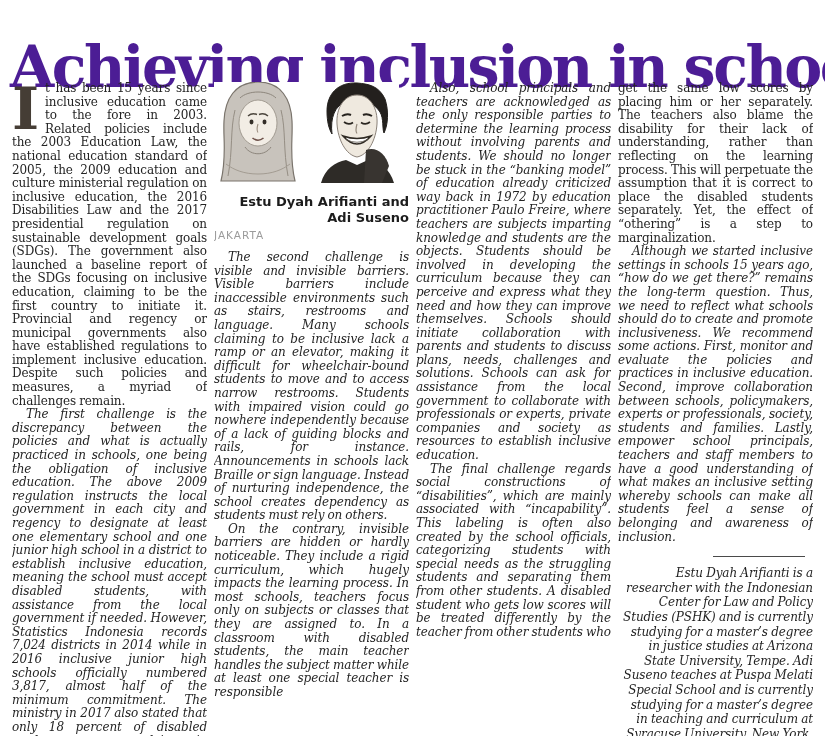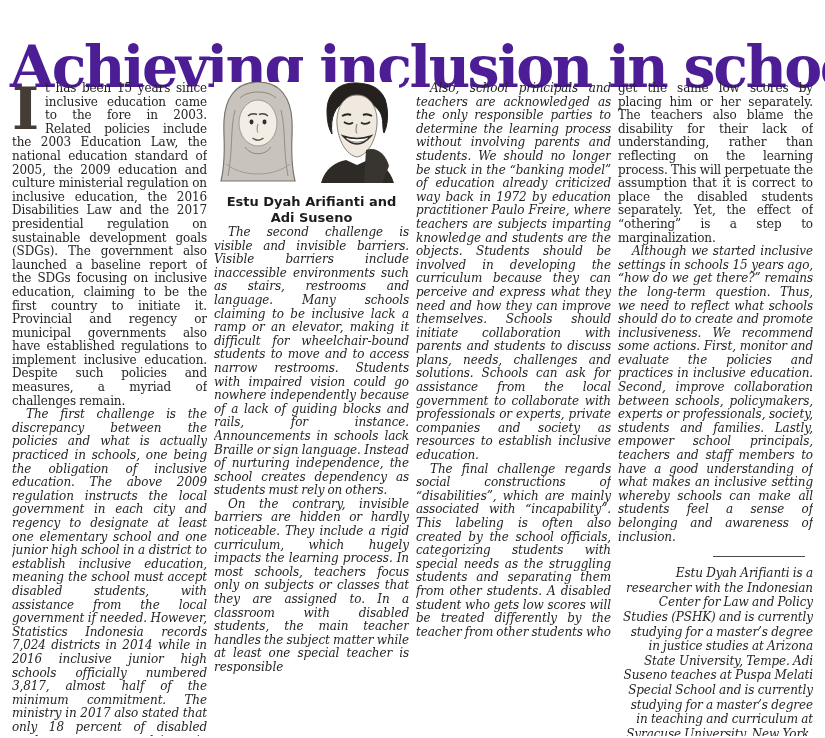--- a/index.html
+++ b/index.html
@@ -26,21 +26,21 @@
   .col p.indent{text-indent:14px;font-style:italic;}
   .dropcap{
     float:left;font-size:58px;line-height:48px;font-weight:bold;
     color:#453d35;padding:3px 6px 0 0;font-family:"DejaVu Serif",serif;
   }
   .photos{display:flex;gap:13px;height:105px;margin-bottom:7px;align-items:flex-end;}
   .photo{background:#ffffff;}
   .byline{
     font-family:"DejaVu Sans","Liberation Sans",sans-serif;
     font-weight:bold;font-size:13px;line-height:16px;color:#1c1c1c;
-    text-align:center;letter-spacing:0;word-spacing:0;
+    text-align:right;letter-spacing:0;word-spacing:0;
   }
   .location{
     font-family:"DejaVu Sans","Liberation Sans",sans-serif;
     font-size:10.5px;line-height:13px;color:#9b9b9b;letter-spacing:1px;
     margin:3px 0 9px 0;text-align:left;word-spacing:0;
   }
   .bio-rule{
     border:none;border-top:1.5px solid #4a4a4a;
     width:92px;margin:12px 8px 9px auto;
   }
@@ -90,20 +90,21 @@
           <path d="M45 44.5 q4.5 3 9 -0.5" stroke="#2a2621" stroke-width="1.7" fill="none"></path>
           <path d="M41 46 q-2 7 0 9.5" stroke="#93897c" stroke-width="1.2" fill="none"></path>
           <path d="M27 58 Q41 74 55 58 Q41 63 27 58 Z" fill="#ffffff" stroke="#2f2a24" stroke-width="1.5"></path>
           <path d="M30 61.5 Q41 67 52 61.5" stroke="#5b544b" stroke-width="0.8" fill="none"></path>
           <path d="M5 105 C9 91 19 84 30 82 L41 87 L52 82 C64 84 74 91 78 105 Z" fill="#2e2b27"></path>
           <path d="M50 72 C60 68 70 76 73 88 L66 105 L48 105 Z" fill="#383430"></path>
         </svg>
       </span>
     </div>
     <div class="byline">Estu Dyah Arifianti and Adi Suseno</div>
+    <div class="location">JAKARTA</div>
     <p class="indent">The second challenge is visible and invisible barriers. Visible barriers include inaccessible environments such as stairs, restrooms and language. Many schools claiming to be inclusive lack a ramp or an elevator, making it difficult for wheelchair-bound students to move and to access narrow restrooms. Students with impaired vision could go nowhere independently because of a lack of guiding blocks and rails, for instance. Announcements in schools lack Braille or sign language. Instead of nurturing independence, the school creates dependency as students must rely on others.</p>
     <p class="indent">On the contrary, invisible barriers are hidden or hardly noticeable. They include a rigid curriculum, which hugely impacts the learning process. In most schools, teachers focus only on subjects or classes that they are assigned to. In a classroom with disabled students, the main teacher handles the subject matter while at least one special teacher is responsible</p>
   </div>
 
   <div class="col">
     <p class="indent">Also, school principals and teachers are acknowledged as the only responsible parties to determine the learning process without involving parents and students. We should no longer be stuck in the “banking model” of education already criticized way back in 1972 by education practitioner Paulo Freire, where teachers are subjects imparting knowledge and students are the objects. Students should be involved in developing the curriculum because they can perceive and express what they need and how they can improve themselves. Schools should initiate collaboration with parents and students to discuss plans, needs, challenges and solutions. Schools can ask for assistance from the local government to collaborate with professionals or experts, private companies and society as resources to establish inclusive education.</p>
     <p class="indent">The final challenge regards social constructions of “disabilities”, which are mainly associated with “incapability”. This labeling is often also created by the school officials, categorizing students with special needs as the struggling students and separating them from other students. A disabled student who gets low scores will be treated differently by the teacher from other students who</p>
   </div>
 
   <div class="col">

